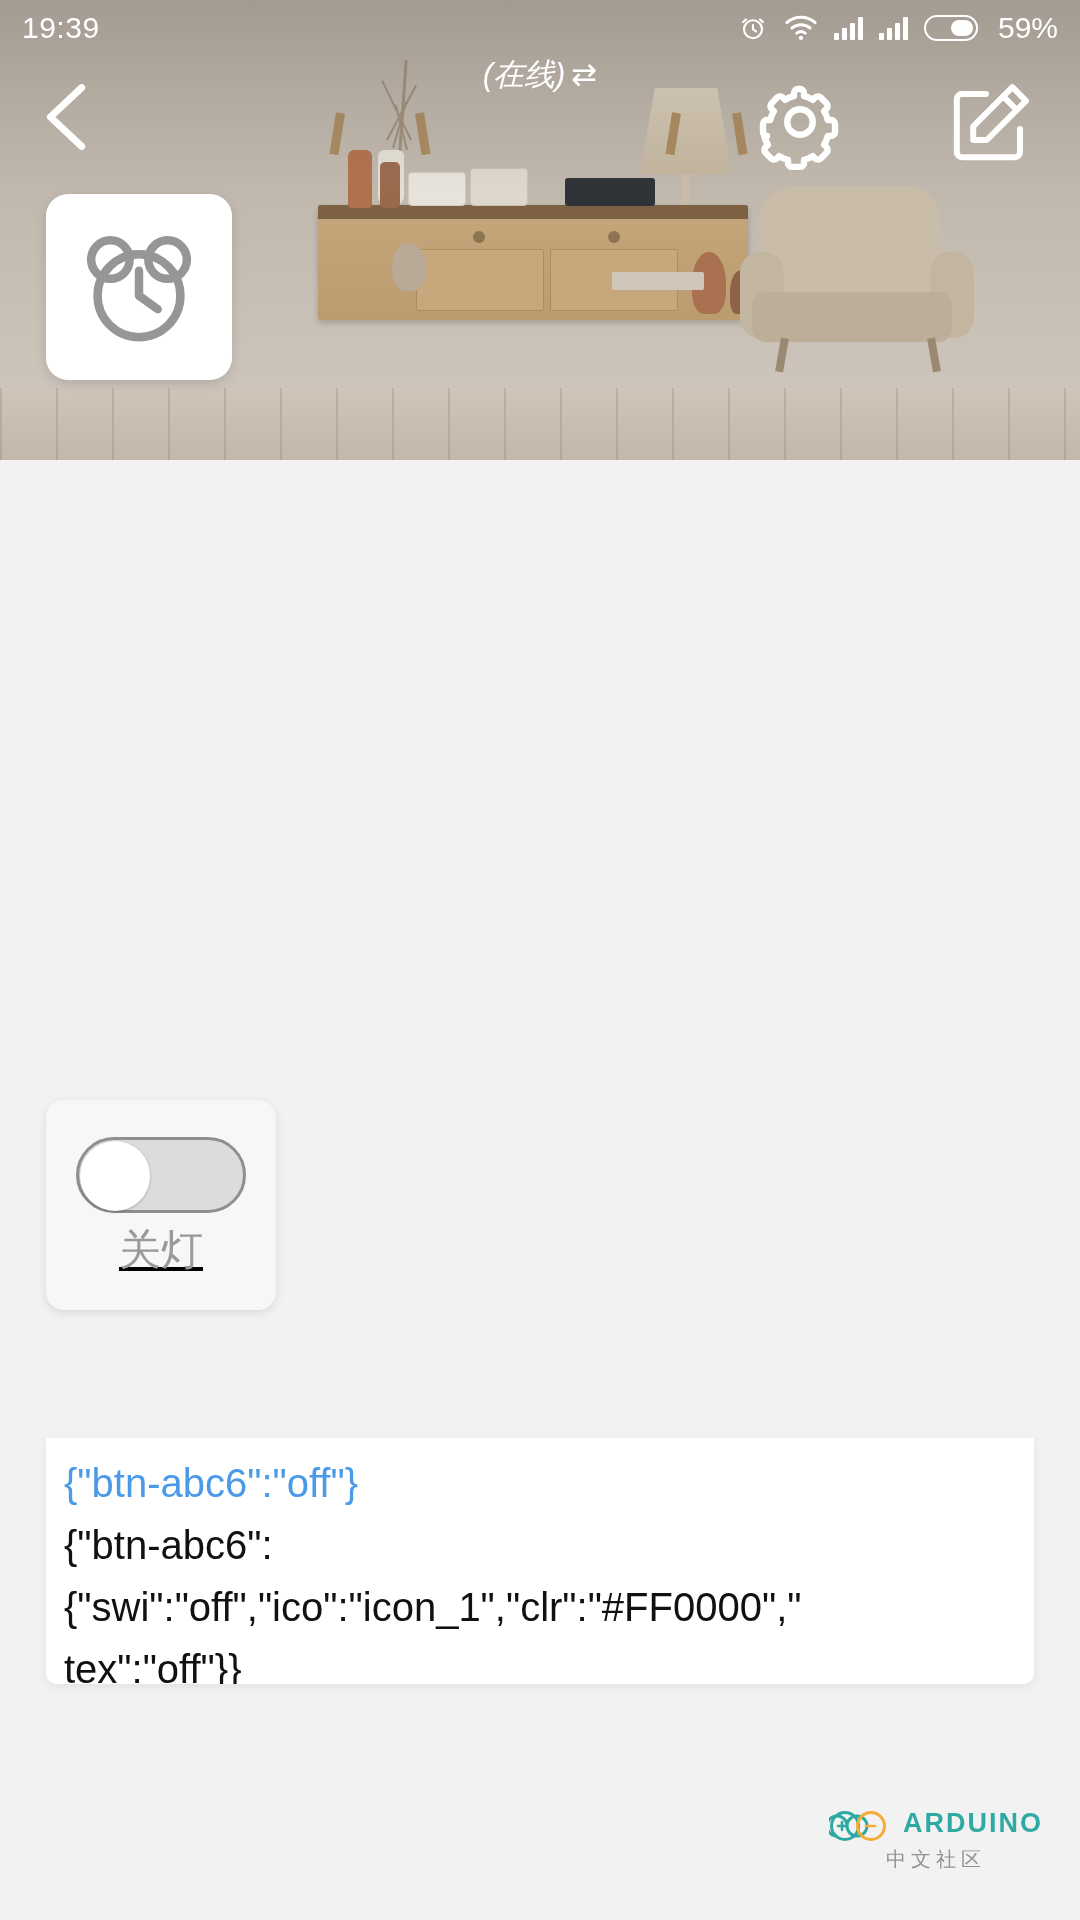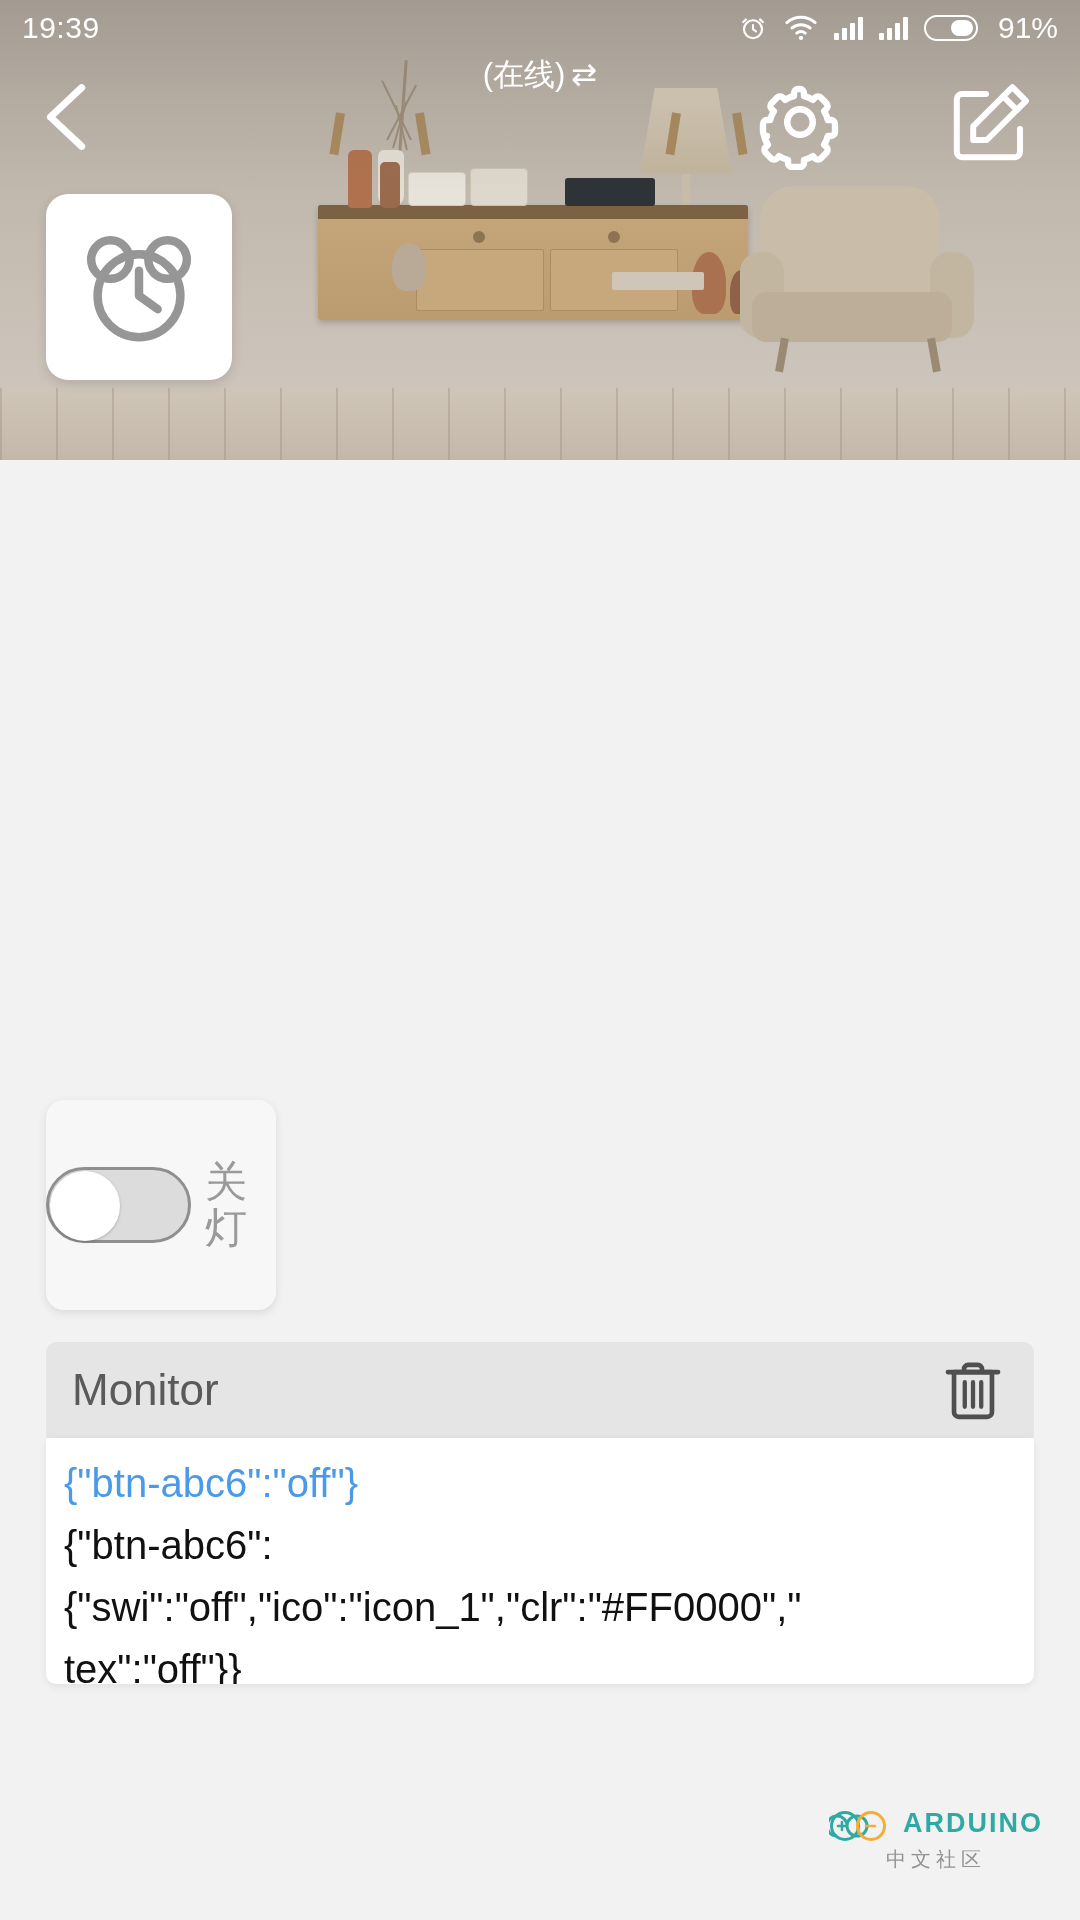--- a/index.html
+++ b/index.html
@@ -85,36 +85,36 @@
   .bars i:nth-child(1){height:7px}.bars i:nth-child(2){height:12px}
   .bars i:nth-child(3){height:17px}.bars i:nth-child(4){height:23px}
   .battery { width:54px; height:26px; border:2.5px solid #fff; border-radius:13px; position:relative; }
   .battery::after { content:""; position:absolute; right:3px; top:3px; bottom:3px; width:22px; background:#fff; border-radius:9px; }
 
   
   .topbar { position:absolute; left:0; top:56px; width:1080px; height:120px; }
   .back-btn { position:absolute; left:28px; top:18px; width:80px; height:86px; cursor:pointer; }
   .title-wrap { position:absolute; left:0; top:0; width:1080px; text-align:center; pointer-events:none; }
   .title { color:#fff; font-size:46px; font-weight:400; line-height:72px; text-shadow:0 1px 4px rgba(0,0,0,.15); }
-  .subtitle { color:#fff; font-size:31px; line-height:38px; display:flex; justify-content:center; align-items:center; gap:6px; }
+  .subtitle { color:#fff; font-size:31px; line-height:38px; display:flex; justify-content:center; align-items:center; gap:6px;font-style:italic; }
   .gear-btn { position:absolute; left:752px; top:18px; width:96px; height:96px; cursor:pointer; }
   .edit-btn { position:absolute; left:944px; top:18px; width:96px; height:96px; cursor:pointer; }
 
   
   .alarm-card { position:absolute; left:46px; top:194px; width:186px; height:186px;
     background:#fff; border-radius:22px; box-shadow:0 4px 12px rgba(0,0,0,.12);
     display:flex; align-items:center; justify-content:center; }
 
   
   .body-area { position:absolute; left:0; top:460px; width:1080px; height:1460px; background:#f2f2f2; }
 
   
   .sw-card { position:absolute; top:1100px; width:230px; height:210px;
     background:#f7f7f7; border-radius:18px; box-shadow:0 3px 10px rgba(0,0,0,.10);
-    display:flex; flex-direction:row; align-items:center; justify-content:center; gap:14px; cursor:pointer; }
+    display:flex; flex-direction:column; align-items:center; justify-content:center; gap:14px; cursor:pointer;text-decoration:underline; }
   .sw-card.left { left:46px; }
   .sw-card.right { left:672px; }
   .toggle { width:170px; height:76px; border-radius:38px; background:#dcdcdc;
     border:3px solid #8f8f8f; position:relative; }
   .toggle .knob { position:absolute; left:1px; top:1px; width:70px; height:70px;
     border-radius:50%; background:#fff; box-shadow:0 1px 3px rgba(0,0,0,.22); }
   .sw-label { font-size:42px; color:#9a9a9a; line-height:46px; }
 
   
   .monitor-head { position:absolute; left:46px; top:1342px; width:988px; height:96px;
@@ -208,21 +208,21 @@
           <i></i>
           <i></i>
         </span>
       <span class="bars">
           <i></i>
           <i></i>
           <i></i>
           <i></i>
         </span>
       <span class="battery"></span>
-      <span class="sb-pct">91%</span>
+      <span class="sb-pct">59%</span>
     </div>
   </div>
 
   <div class="topbar">
 
     <div class="back-btn">
       <svg width="80" height="86" viewBox="0 0 40 44">
         <path d="M27 7 11 22l16 15" fill="none" stroke="#fff" stroke-width="3.6" stroke-linecap="round" stroke-linejoin="round"></path>
       </svg>
     </div>
@@ -262,31 +262,20 @@
   <div class="body-area"></div>
 
   <div class="sw-card left">
     <div class="toggle">
       <div class="knob"></div>
     </div>
     <div class="sw-label">关灯</div>
   </div>
 
 
-  <div class="monitor-head">
-    <div class="monitor-title">Monitor</div>
-    <div class="trash-btn">
-      <svg width="62" height="68" viewBox="0 0 34 38">
-        <path d="M3 9h28" fill="none" stroke="#4f4f4f" stroke-width="2.6" stroke-linecap="round"></path>
-        <path d="M12 9V7.2A2.2 2.2 0 0 1 14.2 5h5.6A2.2 2.2 0 0 1 22 7.2V9" fill="none" stroke="#4f4f4f" stroke-width="2.6" stroke-linejoin="round"></path>
-        <path d="M6.4 9h21.2v22.4a2.6 2.6 0 0 1-2.6 2.6H9a2.6 2.6 0 0 1-2.6-2.6z" fill="none" stroke="#4f4f4f" stroke-width="2.6" stroke-linejoin="round"></path>
-        <path d="M12.4 14.6v13.8M17 14.6v13.8M21.6 14.6v13.8" fill="none" stroke="#4f4f4f" stroke-width="2.4" stroke-linecap="round"></path>
-      </svg>
-    </div>
-  </div>
 
   <div class="monitor-body">
     <div class="log-line sent">{"btn-abc6":"off"}</div>
     <div class="log-line">{"btn-abc6":</div>
     <div class="log-line">{"swi":"off","ico":"icon_1","clr":"#FF0000","</div>
     <div class="log-line">tex":"off"}}</div>
   </div>
 
   <div class="watermark">
     <div class="wm-row">

